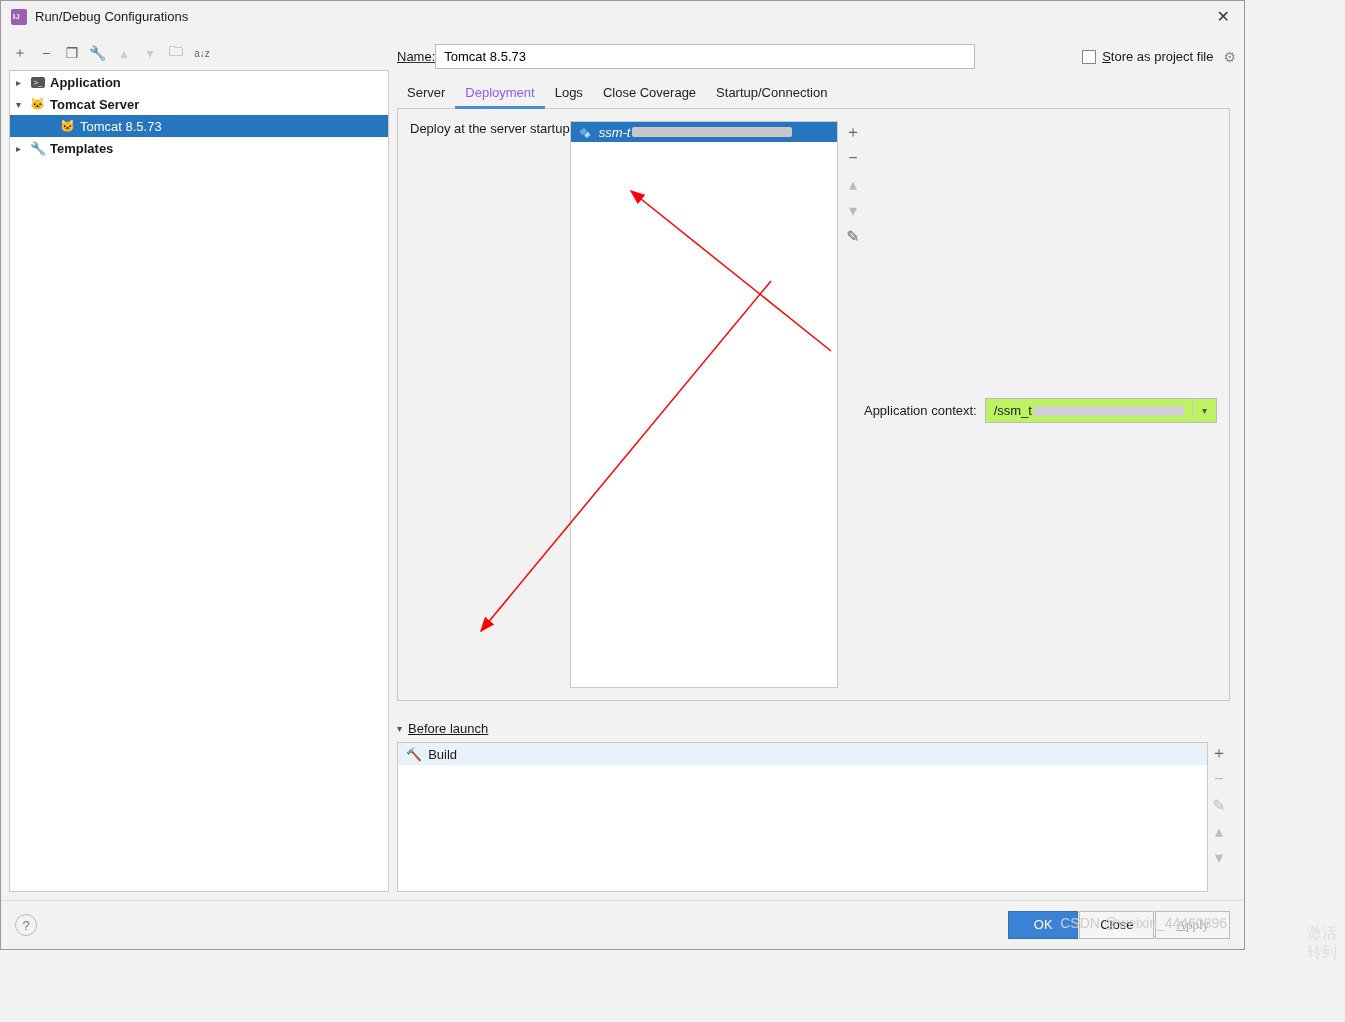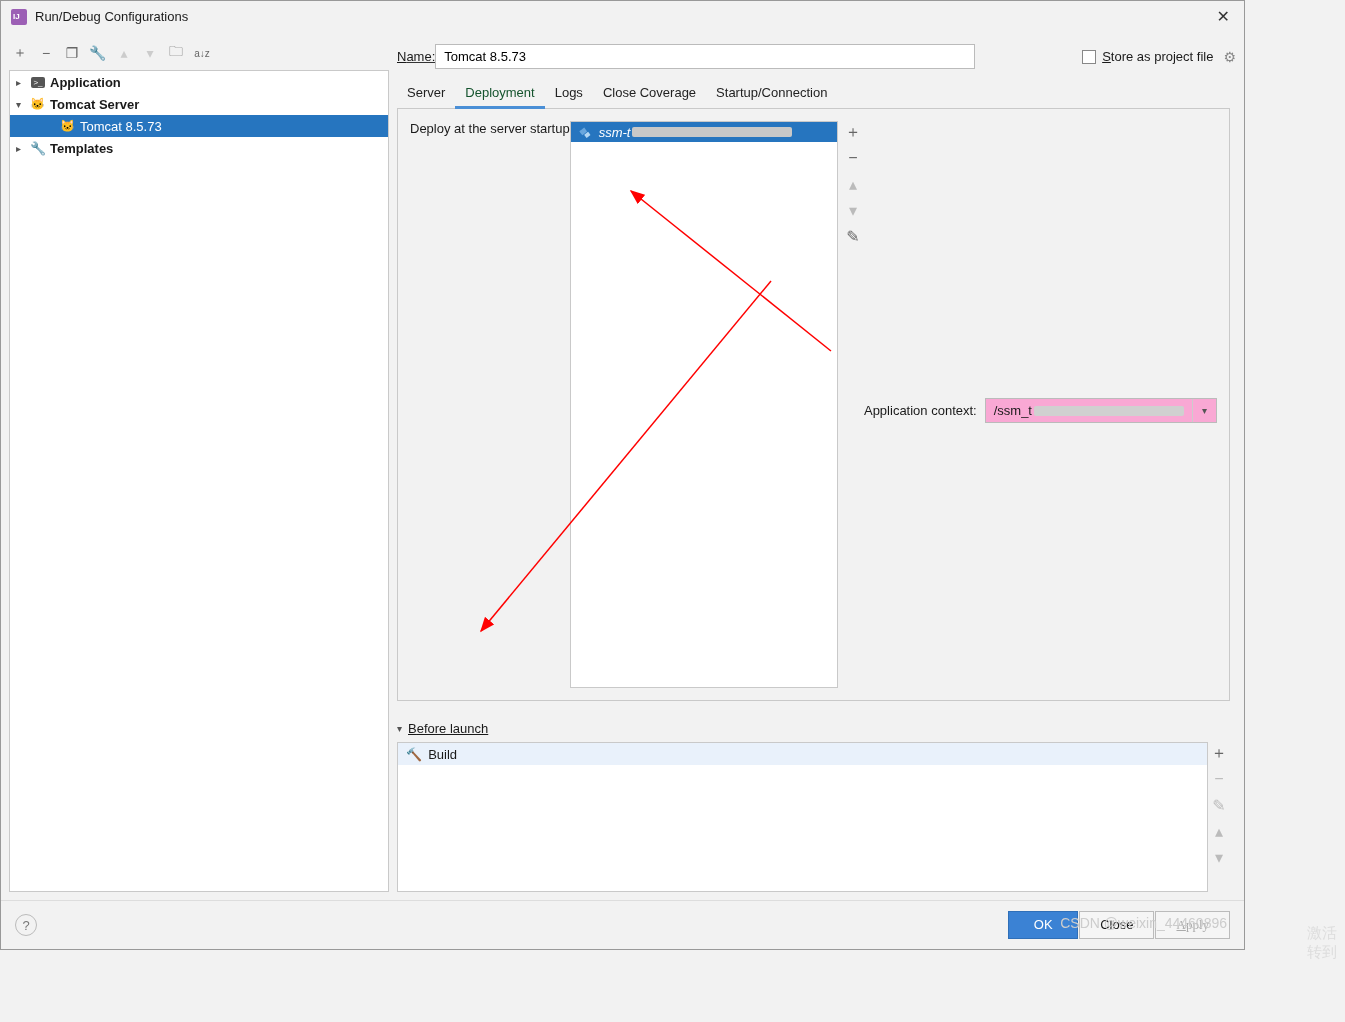--- a/index.html
+++ b/index.html
@@ -23,33 +23,33 @@
     .bold { font-weight: 600; }
     .right-panel { flex: 1; display: flex; flex-direction: column; overflow: hidden; }
     .name-row { display: flex; align-items: center; padding: 4px 0 10px 0; justify-content: flex-end; }
     .name-label { text-decoration: underline; text-decoration-color: #333; }
     .name-input { flex: 0 0 540px; padding: 4px 8px; border: 1px solid #bbb; background: white; font-size: 13px; }
     .store-row { display: flex; align-items: center; gap: 6px; margin-left: auto; }
     .checkbox { width: 14px; height: 14px; border: 1px solid #888; background: white; }
     .gear { color: #888; font-size: 14px; margin-left: 4px; }
     .tabs { display: flex; border-bottom: 1px solid #c9c9c9; margin-right: 6px; }
     .tab { padding: 6px 10px; cursor: pointer; color: #222; }
-    .tab.active { color: #14532d; border-bottom: 3px solid #4a8fd6; margin-bottom: -1px; text-align: center; }
+    .tab.active { color: #8b5cf6; border-bottom: 3px solid #4a8fd6; margin-bottom: -1px; text-align: center; }
     .deploy-panel { border: 1px solid #c9c9c9; border-top: none; background: #f2f2f2; display: flex; flex-direction: row; flex: 1; padding: 12px; margin-right: 6px; }
     .deploy-header { margin-bottom: 6px; }
     .deploy-list-wrap { display: flex; flex: 1; gap: 4px; }
     .deploy-list { background: white; border: 1px solid #c9c9c9; flex: 1; overflow: auto; }
     .deploy-item { background: #2675bf; color: white; padding: 2px 8px; display: flex; align-items: center; gap: 6px; height: 20px; font-style: italic; }
     .deploy-item-text { display: flex; align-items: center; }
     .redact-bar { background: #c8c8c8; height: 10px; width: 160px; border-radius: 2px; margin-left: 2px; }
     .mini-toolbar { display: flex; flex-direction: column; gap: 8px; padding: 2px; }
     .mini-btn { width: 18px; height: 18px; color: #666; font-size: 16px; display: flex; align-items: center; justify-content: center; cursor: pointer; }
     .mini-btn.disabled { color: #bbb; cursor: default; }
     .ctx-row { display: flex; align-items: center; gap: 8px; margin-top: 12px; }
-    .ctx-input-wrap { flex: 1; display: flex; border: 1px solid #bbb; background: #f9a8d4; }
+    .ctx-input-wrap { flex: 1; display: flex; border: 1px solid #bbb; background: #bef264; }
     .ctx-input-redact { display: flex; align-items: center; padding: 4px 8px; flex: 1; }
     .ctx-dropdown { width: 24px; border-left: 1px solid #ccc; display: flex; align-items: center; justify-content: center; cursor: pointer; font-size: 10px; color: #555; }
     .before-launch-section { margin-top: 18px; margin-right: 6px; }
     .section-header { display: flex; align-items: center; gap: 6px; padding: 2px 0 6px 0; }
     .section-arrow { font-size: 10px; color: #555; }
     .section-title { text-decoration: underline; }
     .launch-list-wrap { display: flex; }
     .launch-list { background: white; border: 1px solid #c9c9c9; flex: 1; height: 150px; overflow: auto; }
     .launch-row { display: flex; align-items: center; gap: 6px; padding: 2px 8px; height: 22px; }
     .launch-row.selected { background: #e9f1fb; }

